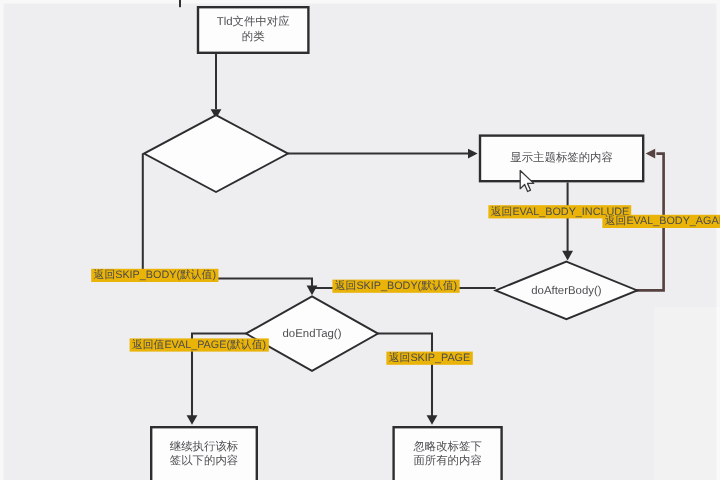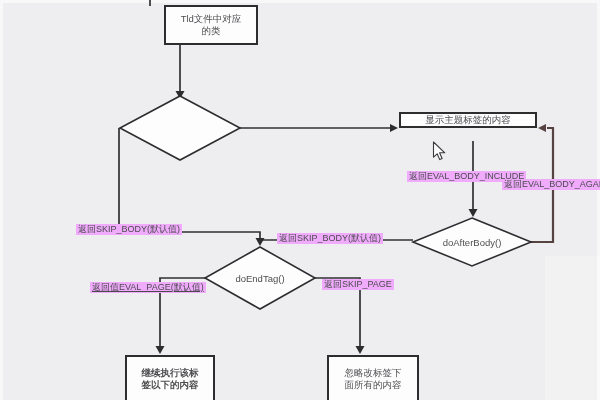--- a/index.html
+++ b/index.html
@@ -26,21 +26,21 @@
     box-sizing:border-box;color:#4e4e50;font-size:9.5px;line-height:12px;
     text-align:center;
   }
   .node-text{display:block;text-align:center;}
   .diamond-label{
     position:absolute;display:flex;align-items:center;justify-content:center;
     color:#4e4e50;font-size:9.5px;line-height:11px;text-align:center;
   }
   .edge-label{
     position:absolute;color:#4b4b4d;font-size:9px;line-height:11px;
-    background:#f0abfc;padding:0 2px;white-space:nowrap;
+    background:#eab308;padding:0 2px;white-space:nowrap;
   }
   #watermark{
     position:absolute;left:215px;top:203px;width:170px;text-align:center;
     font-family:"DejaVu Serif","Liberation Serif",serif;
     font-size:11.5px;letter-spacing:1.2px;color:#d9d3d4;white-space:nowrap;
   }
   #cursor{position:absolute;left:432px;top:141px;}
 </style>
 </head>
 <body>
@@ -82,43 +82,43 @@
 
     <polygon class="diamond" points="180,96 240,128 180,160 120,128"></polygon>
     <polygon class="diamond" points="472,218 531,242 472,266 413,242"></polygon>
     <polygon class="diamond" points="260,247 315,278 260,309 205,278"></polygon>
   </svg>
 
   <div class="node" style="left:147px;top:5px;width:94px;height:40px;margin-left:17px;">
     <span class="node-text" style="width:62px;">Tld文件中对应的类</span>
   </div>
 
-  <div class="node" style="left:399px;top:112px;width:138px;height:16px;">
+  <div class="node" style="left:399px;top:112px;width:138px;height:40px;">
     <span class="node-text">显示主题标签的内容</span>
   </div>
 
   <div class="node" style="left:125px;top:355px;width:90px;height:48px;">
-    <span class="node-text" style="width:60px;font-weight:bold;">继续执行该标签以下的内容</span>
+    <span class="node-text" style="width:60px;">继续执行该标签以下的内容</span>
   </div>
 
   <div class="node" style="left:327px;top:355px;width:92px;height:48px;">
     <span class="node-text" style="width:60px;">忽略改标签下面所有的内容</span>
   </div>
 
   <div class="diamond-label" style="left:212px;top:271px;width:96px;height:14px;">
     <span>doEndTag()</span>
   </div>
   <div class="diamond-label" style="left:414px;top:235px;width:116px;height:14px;">
     <span>doAfterBody()</span>
   </div>
 
   <div class="edge-label" style="left:407px;top:171px;">返回EVAL_BODY_INCLUDE</div>
   <div class="edge-label" style="left:502px;top:179px;">返回EVAL_BODY_AGAIN</div>
   <div class="edge-label" style="left:76px;top:224px;">返回SKIP_BODY(默认值)</div>
   <div class="edge-label" style="left:277px;top:233px;">返回SKIP_BODY(默认值)</div>
-  <div class="edge-label" style="left:90px;top:282px;text-decoration:underline;">返回值EVAL_PAGE(默认值)</div>
-  <div class="edge-label" style="left:322px;top:279px;">返回SKIP_PAGE</div>
+  <div class="edge-label" style="left:108px;top:282px;">返回值EVAL_PAGE(默认值)</div>
+  <div class="edge-label" style="left:322px;top:293px;">返回SKIP_PAGE</div>
 
   <svg id="cursor" width="16" height="21" viewBox="0 0 16 21">
     <path d="M1.5 1 L1.5 16.2 L5.2 12.8 L7.7 18.6 L10.1 17.5 L7.6 11.8 L12.8 11.8 Z" fill="#fcfcfc" stroke="#3a3a3c" stroke-width="1.1" stroke-linejoin="round"></path>
   </svg>
 
 </div>
 
 </body></html>

